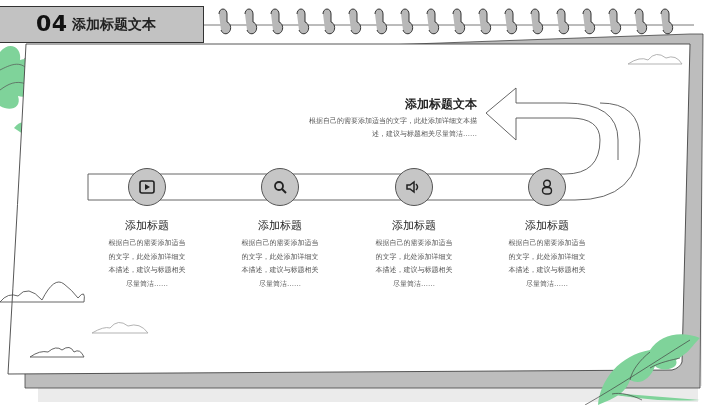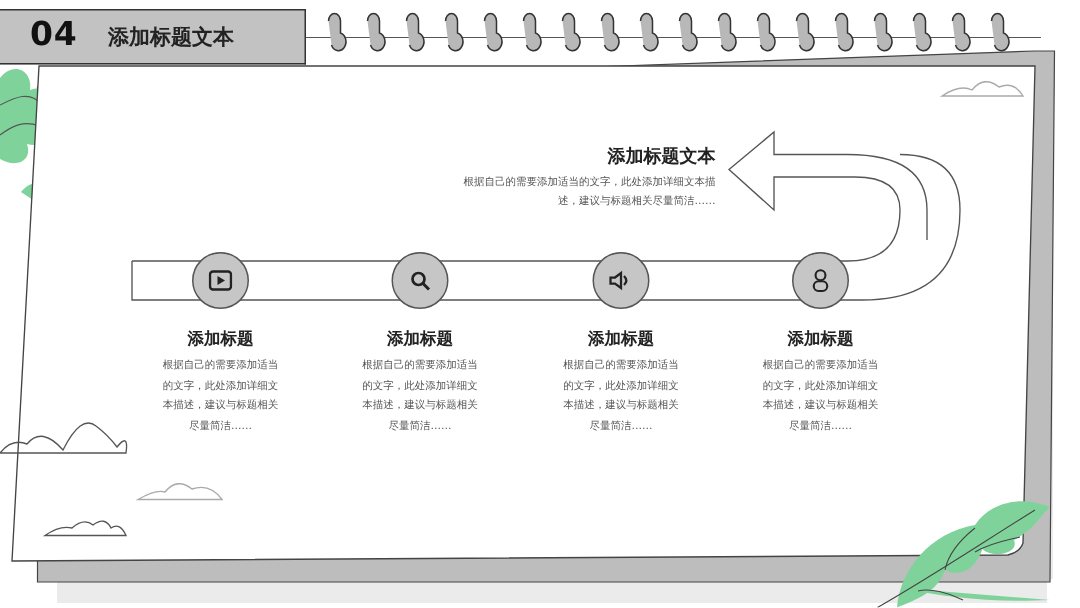--- a/index.html
+++ b/index.html
@@ -1,24 +1,24 @@
 <!DOCTYPE html>
 <html><head>
 <meta charset="utf-8">
 <style>
   html,body{margin:0;padding:0;}
   body{width:720px;height:405px;position:relative;overflow:hidden;background:#ffffff;font-family:"DejaVu Sans","Liberation Sans",sans-serif;}
   .layer{position:absolute;left:0;top:0;width:720px;height:405px;}
   .header-bar{position:absolute;left:-4px;top:6px;width:208px;height:37px;background:#c2c2c2;border:1px solid #333;border-left:none;box-sizing:border-box;display:flex;align-items:center;}
-  .header-num{position:absolute;left:24px;top:4px;font-size:22px;font-weight:bold;color:#111;font-family:"DejaVu Sans",sans-serif;letter-spacing:0.5px;}
+  .header-num{position:absolute;left:40px;top:4px;font-size:22px;font-weight:bold;color:#111;font-family:"DejaVu Sans",sans-serif;letter-spacing:0.5px;}
   .header-title{position:absolute;left:76px;top:9px;font-size:14px;font-weight:bold;color:#222;}
   .top-title{position:absolute;right:243px;top:96px;font-size:12px;font-weight:bold;color:#222;text-align:right;white-space:nowrap;}
   .top-desc{position:absolute;right:243px;top:115px;width:170px;font-size:7px;line-height:13px;color:#555;text-align:right;}
   .item{position:absolute;width:100px;text-align:center;}
-  .item-title{font-size:11px;font-weight:bold;color:#222;margin-bottom:4px;}
+  .item-title{font-size:11px;font-weight:normal;color:#222;margin-bottom:4px;}
   .item-desc{font-size:7px;line-height:13.5px;color:#555;width:80px;margin:0 auto;}
   .circle{position:absolute;width:38px;height:38px;border-radius:50%;background:#c6c6c6;border:1px solid #555;box-sizing:border-box;display:flex;align-items:center;justify-content:center;}
 </style>
 </head>
 <body>
 
 <svg class="layer" viewBox="0 0 720 405" width="720" height="405">
 
   <rect x="38" y="380" width="660" height="22" fill="#ebebeb"></rect>
   <rect x="690" y="36" width="12" height="350" fill="#ebebeb"></rect>

